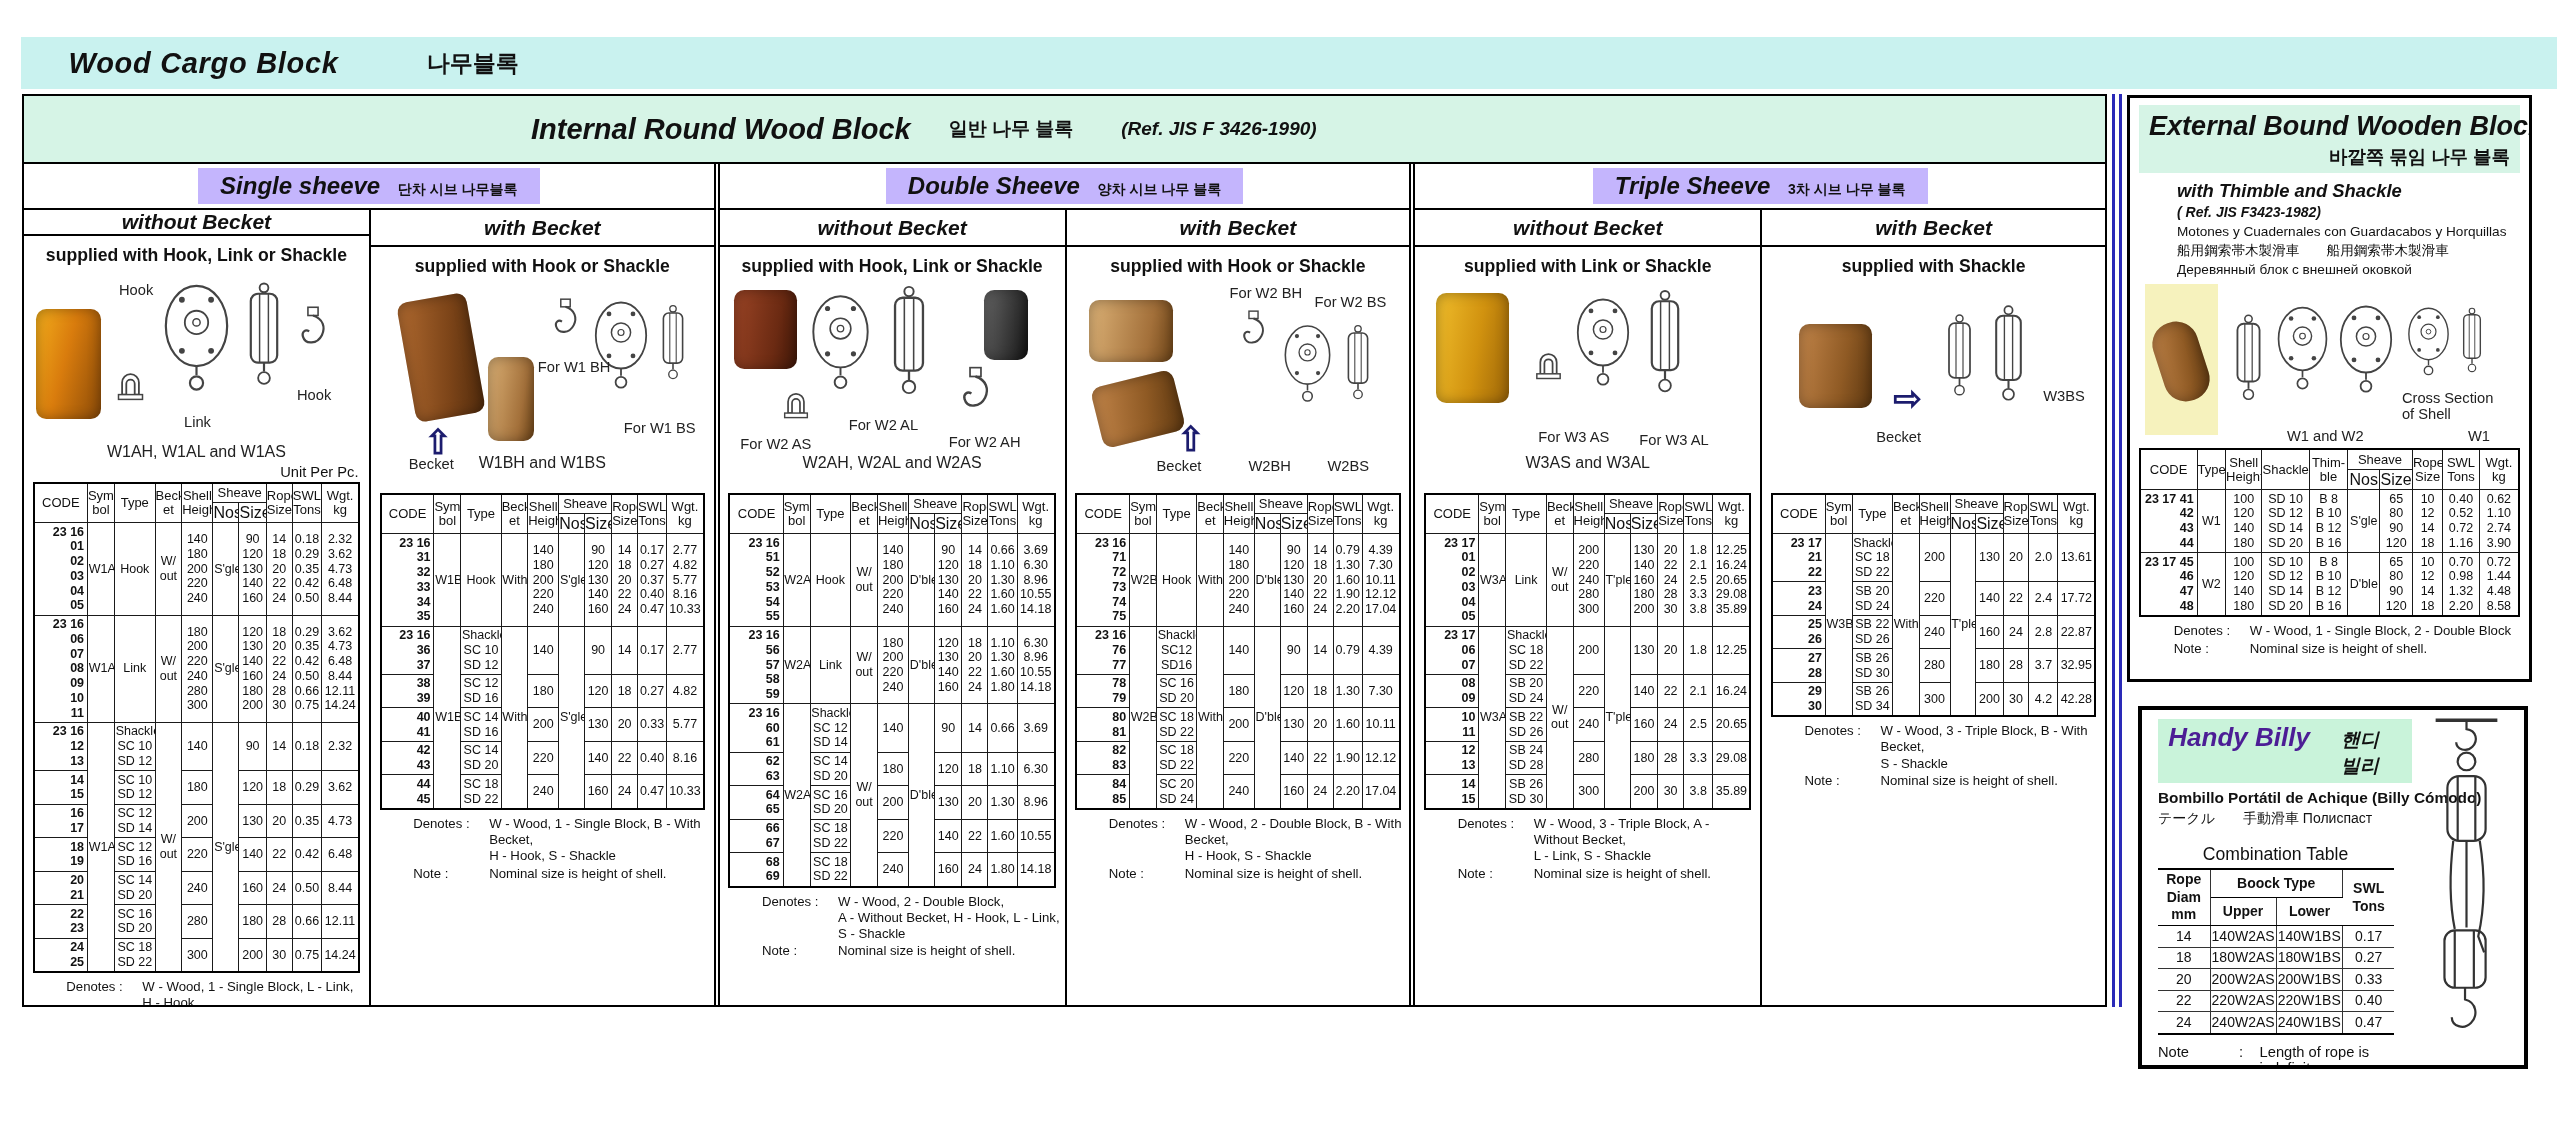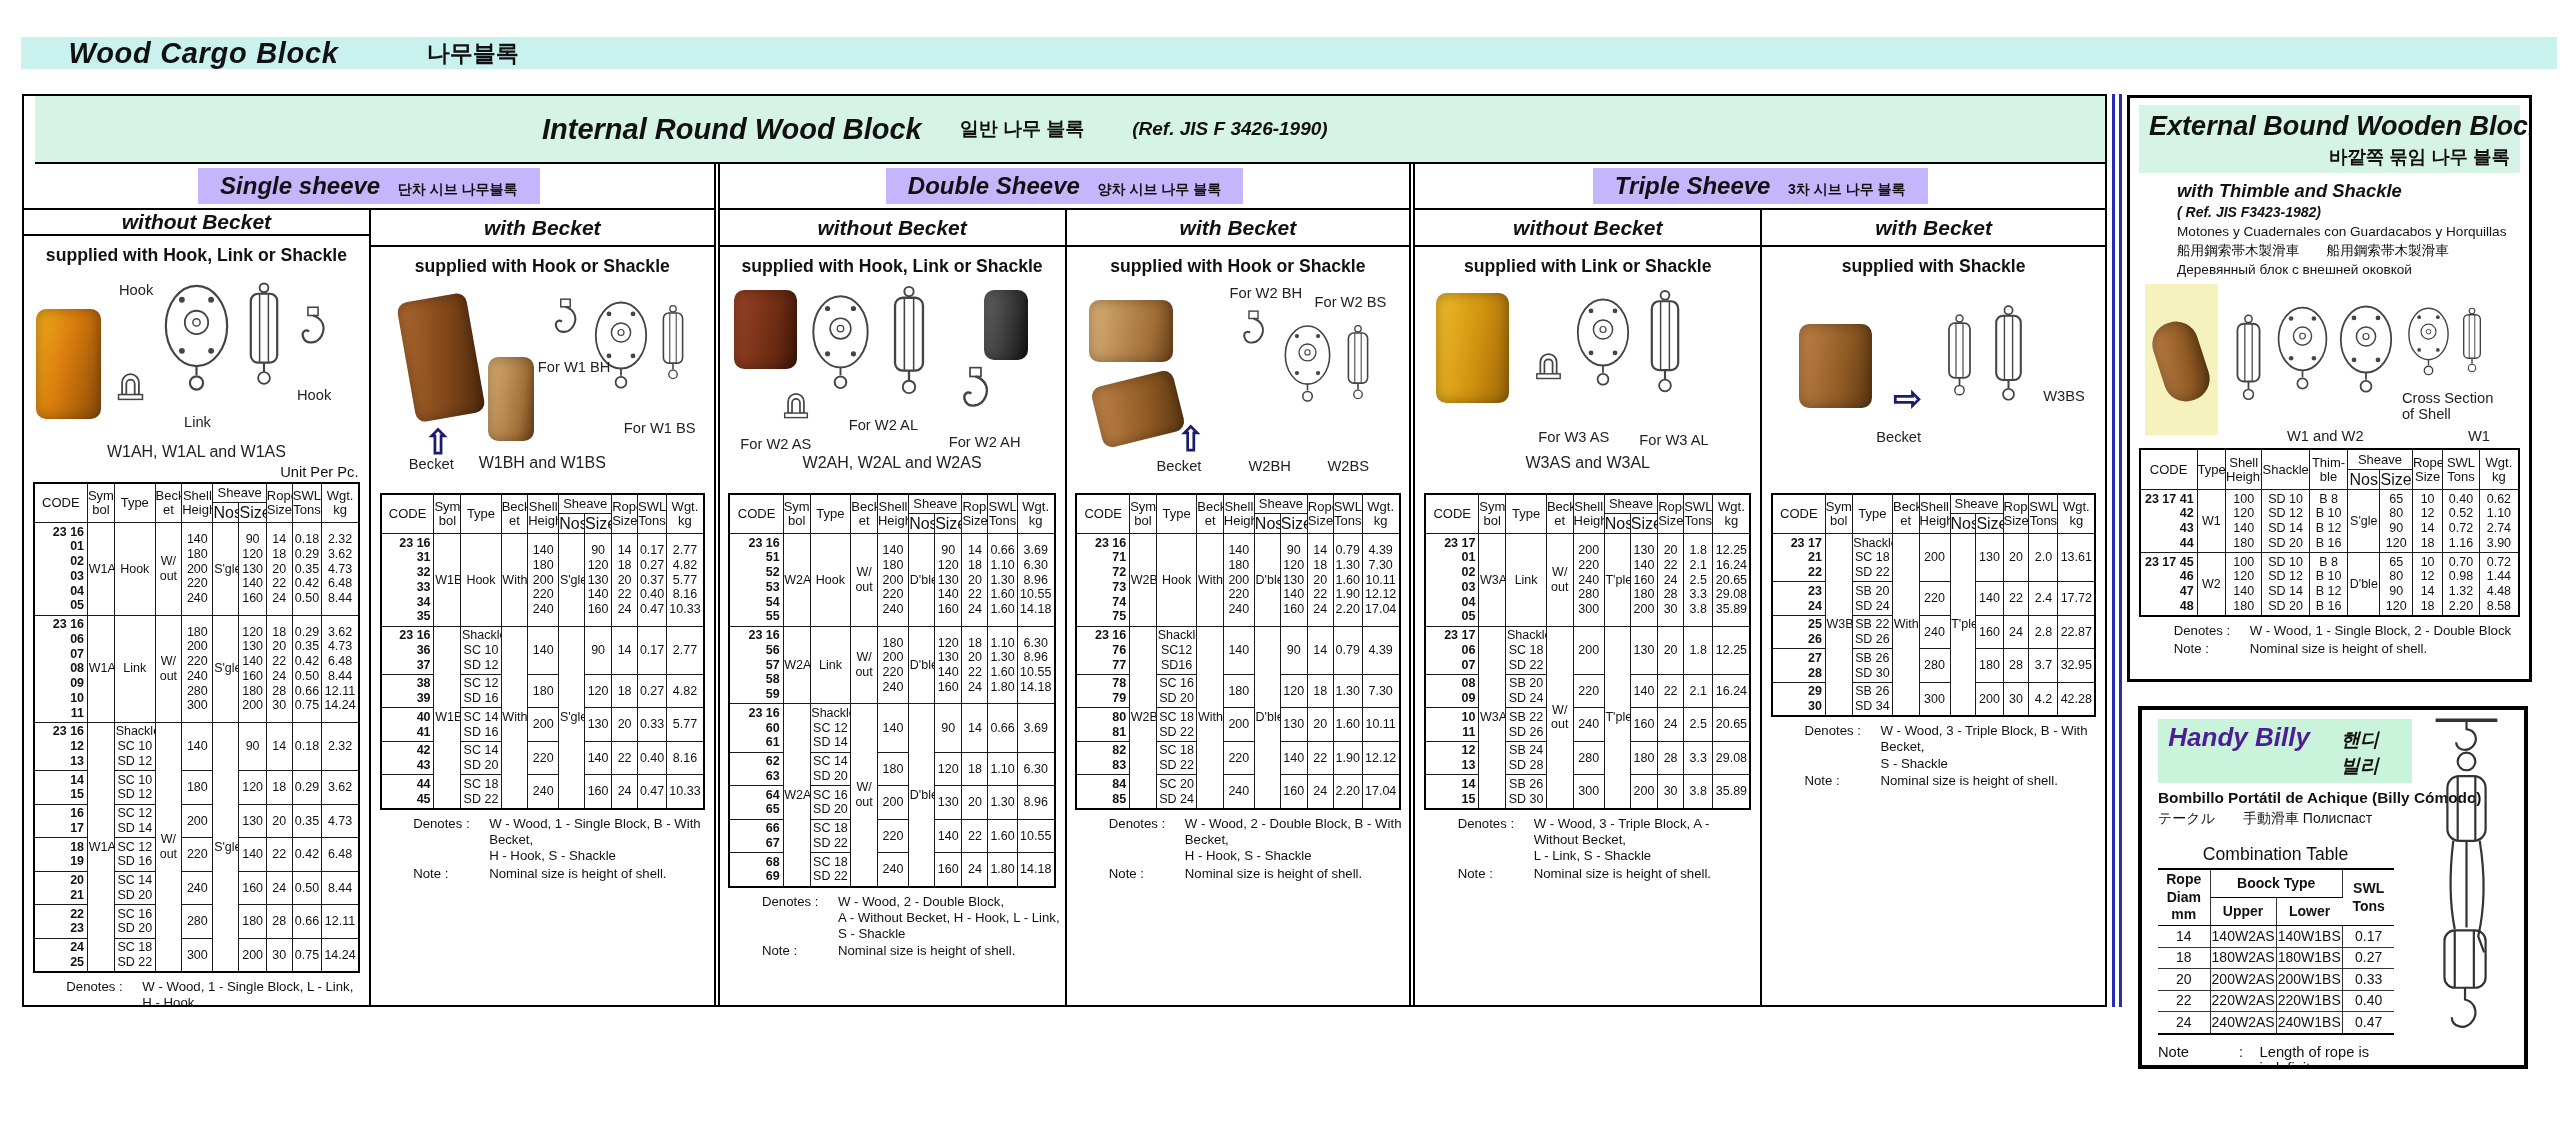--- a/index.html
+++ b/index.html
@@ -1,25 +1,25 @@
 <!DOCTYPE html>
 <html style="font-size:11.7px"><head>
 <meta charset="utf-8">
 <style>
   html,body{margin:0;padding:0;background:#fff;font-family:"Liberation Sans",sans-serif;color:#111;}
   .page{position:relative;width:2576px;height:1122px;background:#fff;overflow:hidden;}
 
   
-  .top-band{position:absolute;left:20.6px;top:37px;width:2536px;height:32px;background:#c9f2ef;display:flex;align-items:center;}
+  .top-band{position:absolute;left:20.6px;top:37px;width:2536px;height:52px;background:#c9f2ef;display:flex;align-items:center;}
   .top-title{font-style:italic;font-weight:bold;font-size:29px;margin-left:48px;letter-spacing:0.7px;}
   .top-title-kr{font-weight:bold;font-size:23px;margin-left:88px;}
 
   
   .main-panel{position:absolute;left:22px;top:94px;width:2085px;height:913px;border:2.9px solid #000;box-sizing:border-box;background:#fff;overflow:hidden;}
-  .band{height:68px;background:#d6f4e6;border-bottom:2.9px solid #000;box-sizing:border-box;display:flex;align-items:center;margin-left:11px;}
+  .band{height:68px;background:#d6f4e6;border-bottom:2.9px solid #000;box-sizing:border-box;display:flex;align-items:center;}
   .band-title{font-style:italic;font-weight:bold;font-size:29px;margin-left:507px;white-space:nowrap;}
   .band-kr{font-weight:bold;font-size:19px;margin-left:38px;white-space:nowrap;}
   .band-ref{font-style:italic;font-weight:bold;font-size:19px;margin-left:48px;white-space:nowrap;}
   .band-langs{margin-left:48px;font-size:13.6px;line-height:1.4;white-space:nowrap;}
 
   .sections{display:flex;height:calc(100% - 68px);}
   .sec{flex:1;display:flex;flex-direction:column;box-sizing:border-box;overflow:hidden;}
   .sec + .sec{border-left:6.6px double #000;}
   .sec-title{height:46px;border-bottom:2.9px solid #000;box-sizing:border-box;display:flex;align-items:center;justify-content:center;}
   .sec-badge{background:#c4b5fd;padding:4.4px 22px;display:flex;align-items:baseline;gap:17.6px;}

